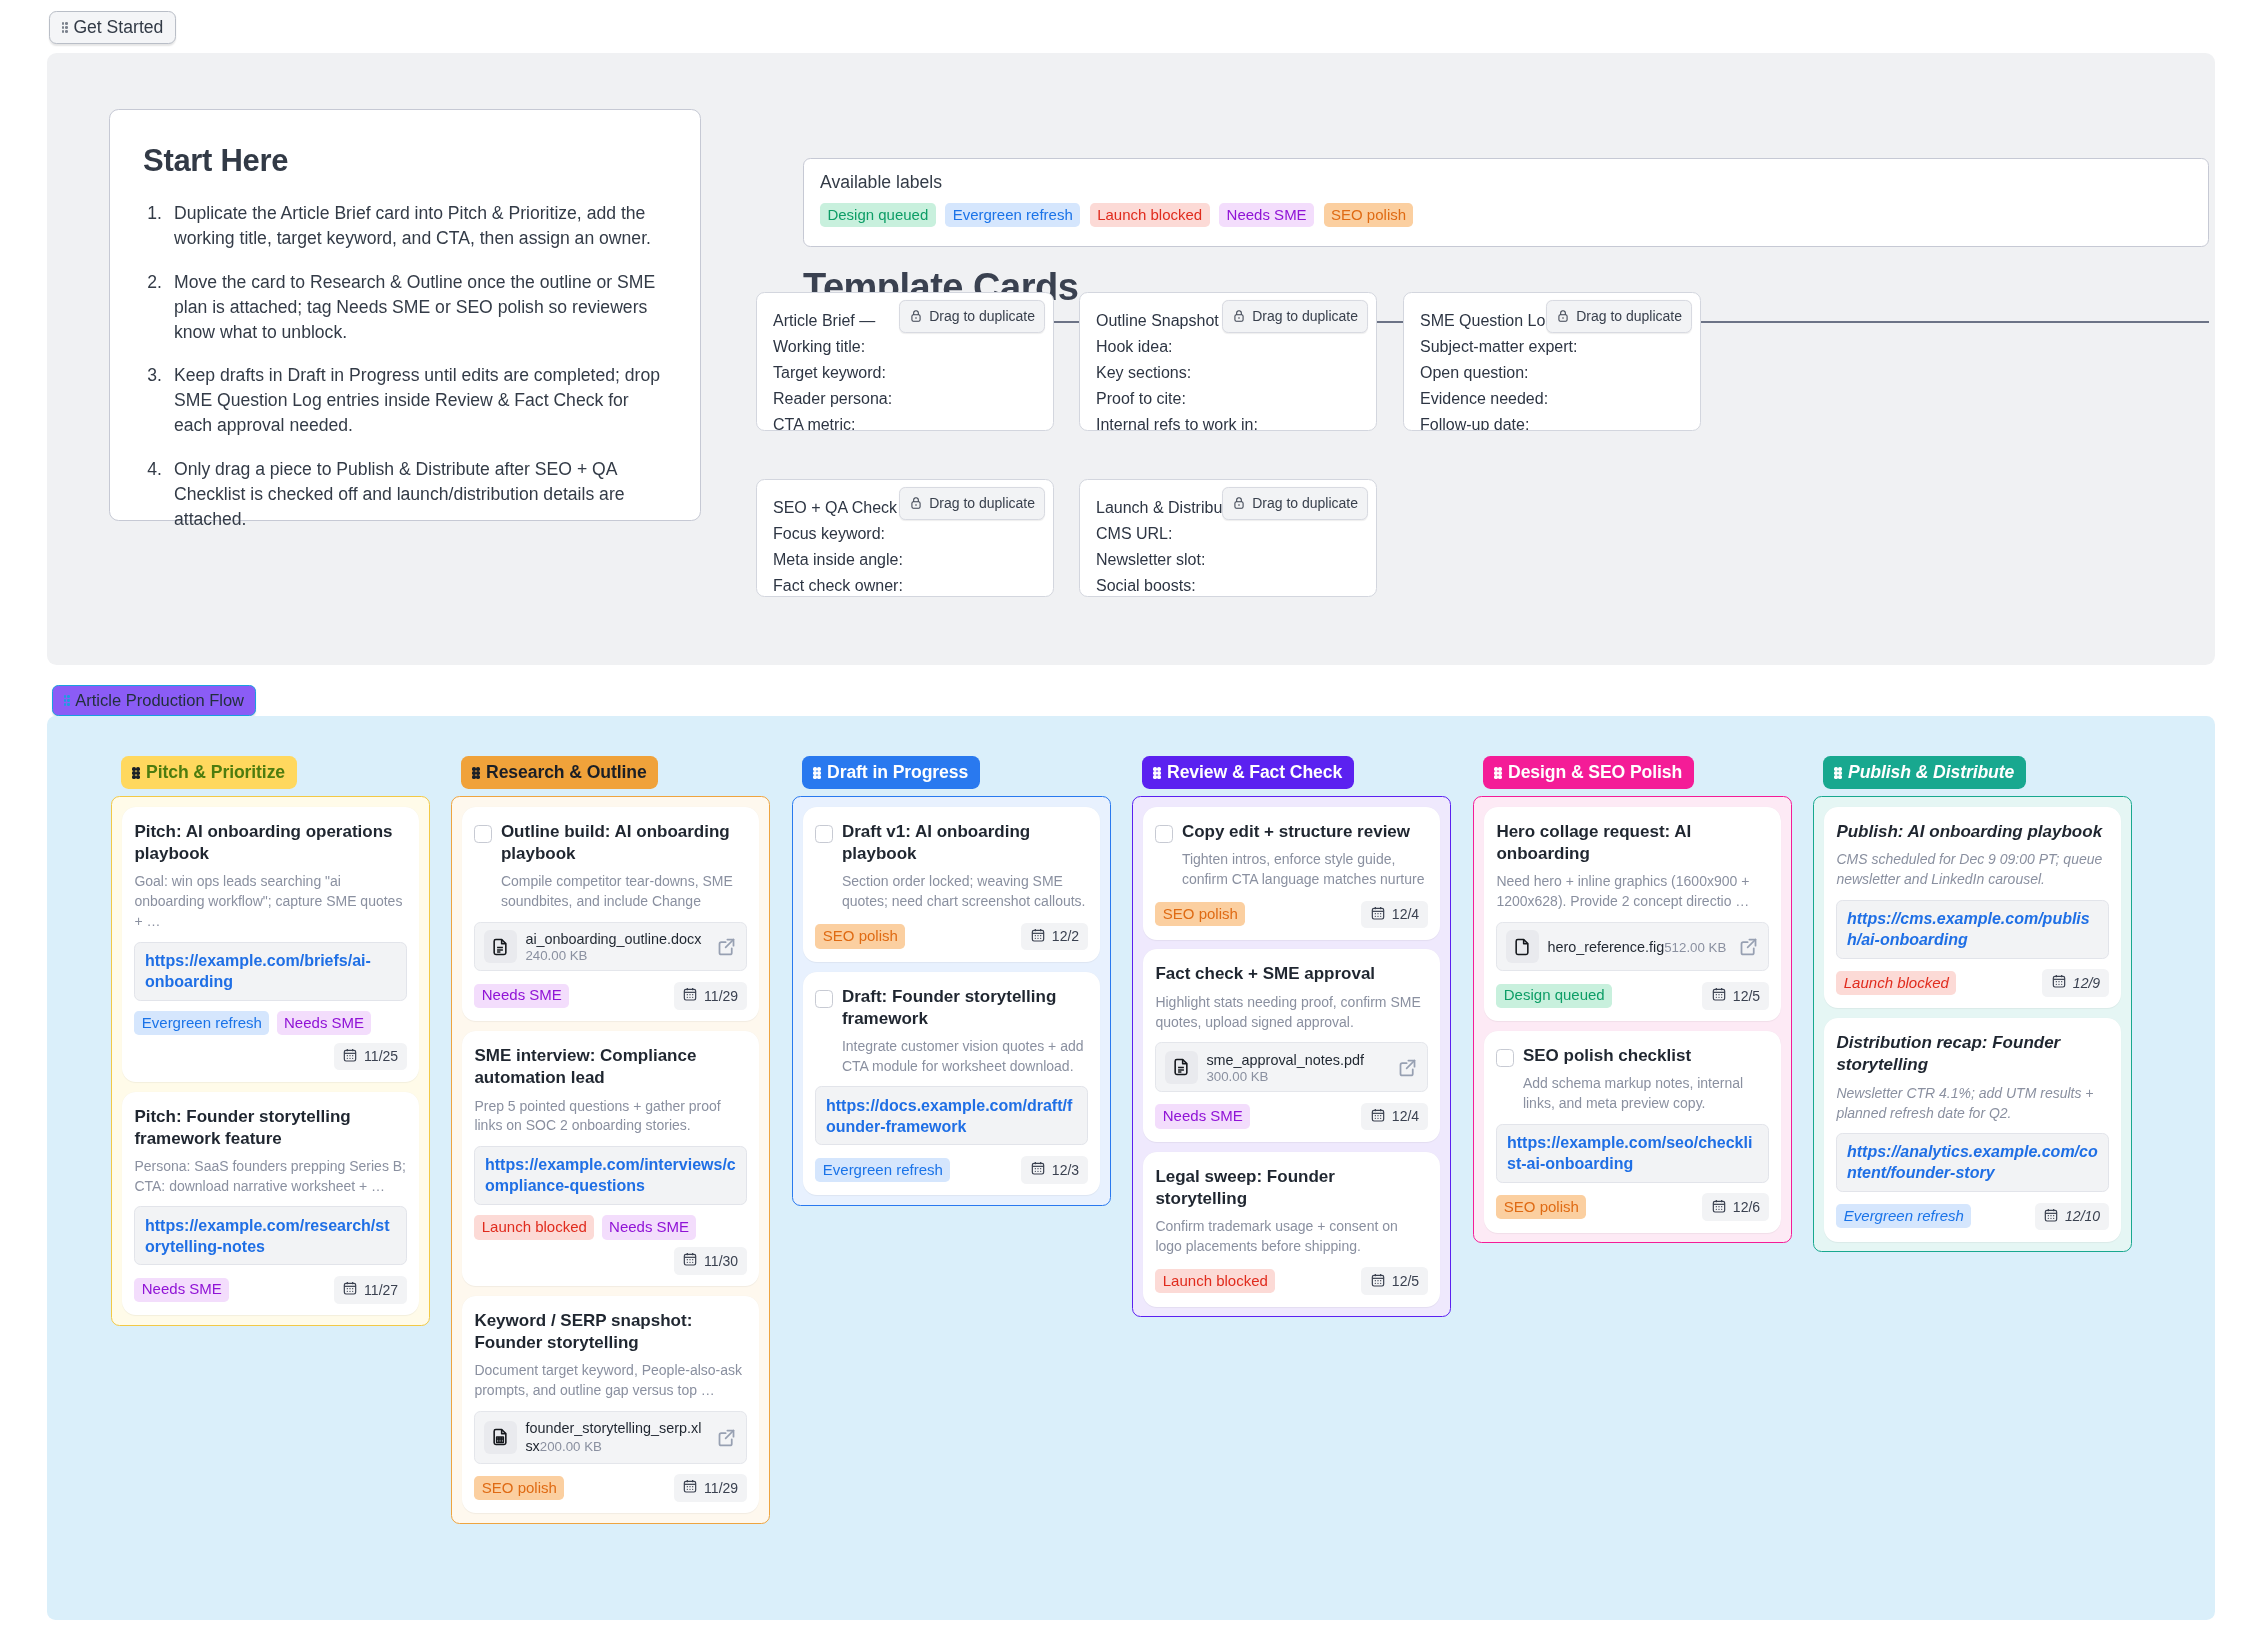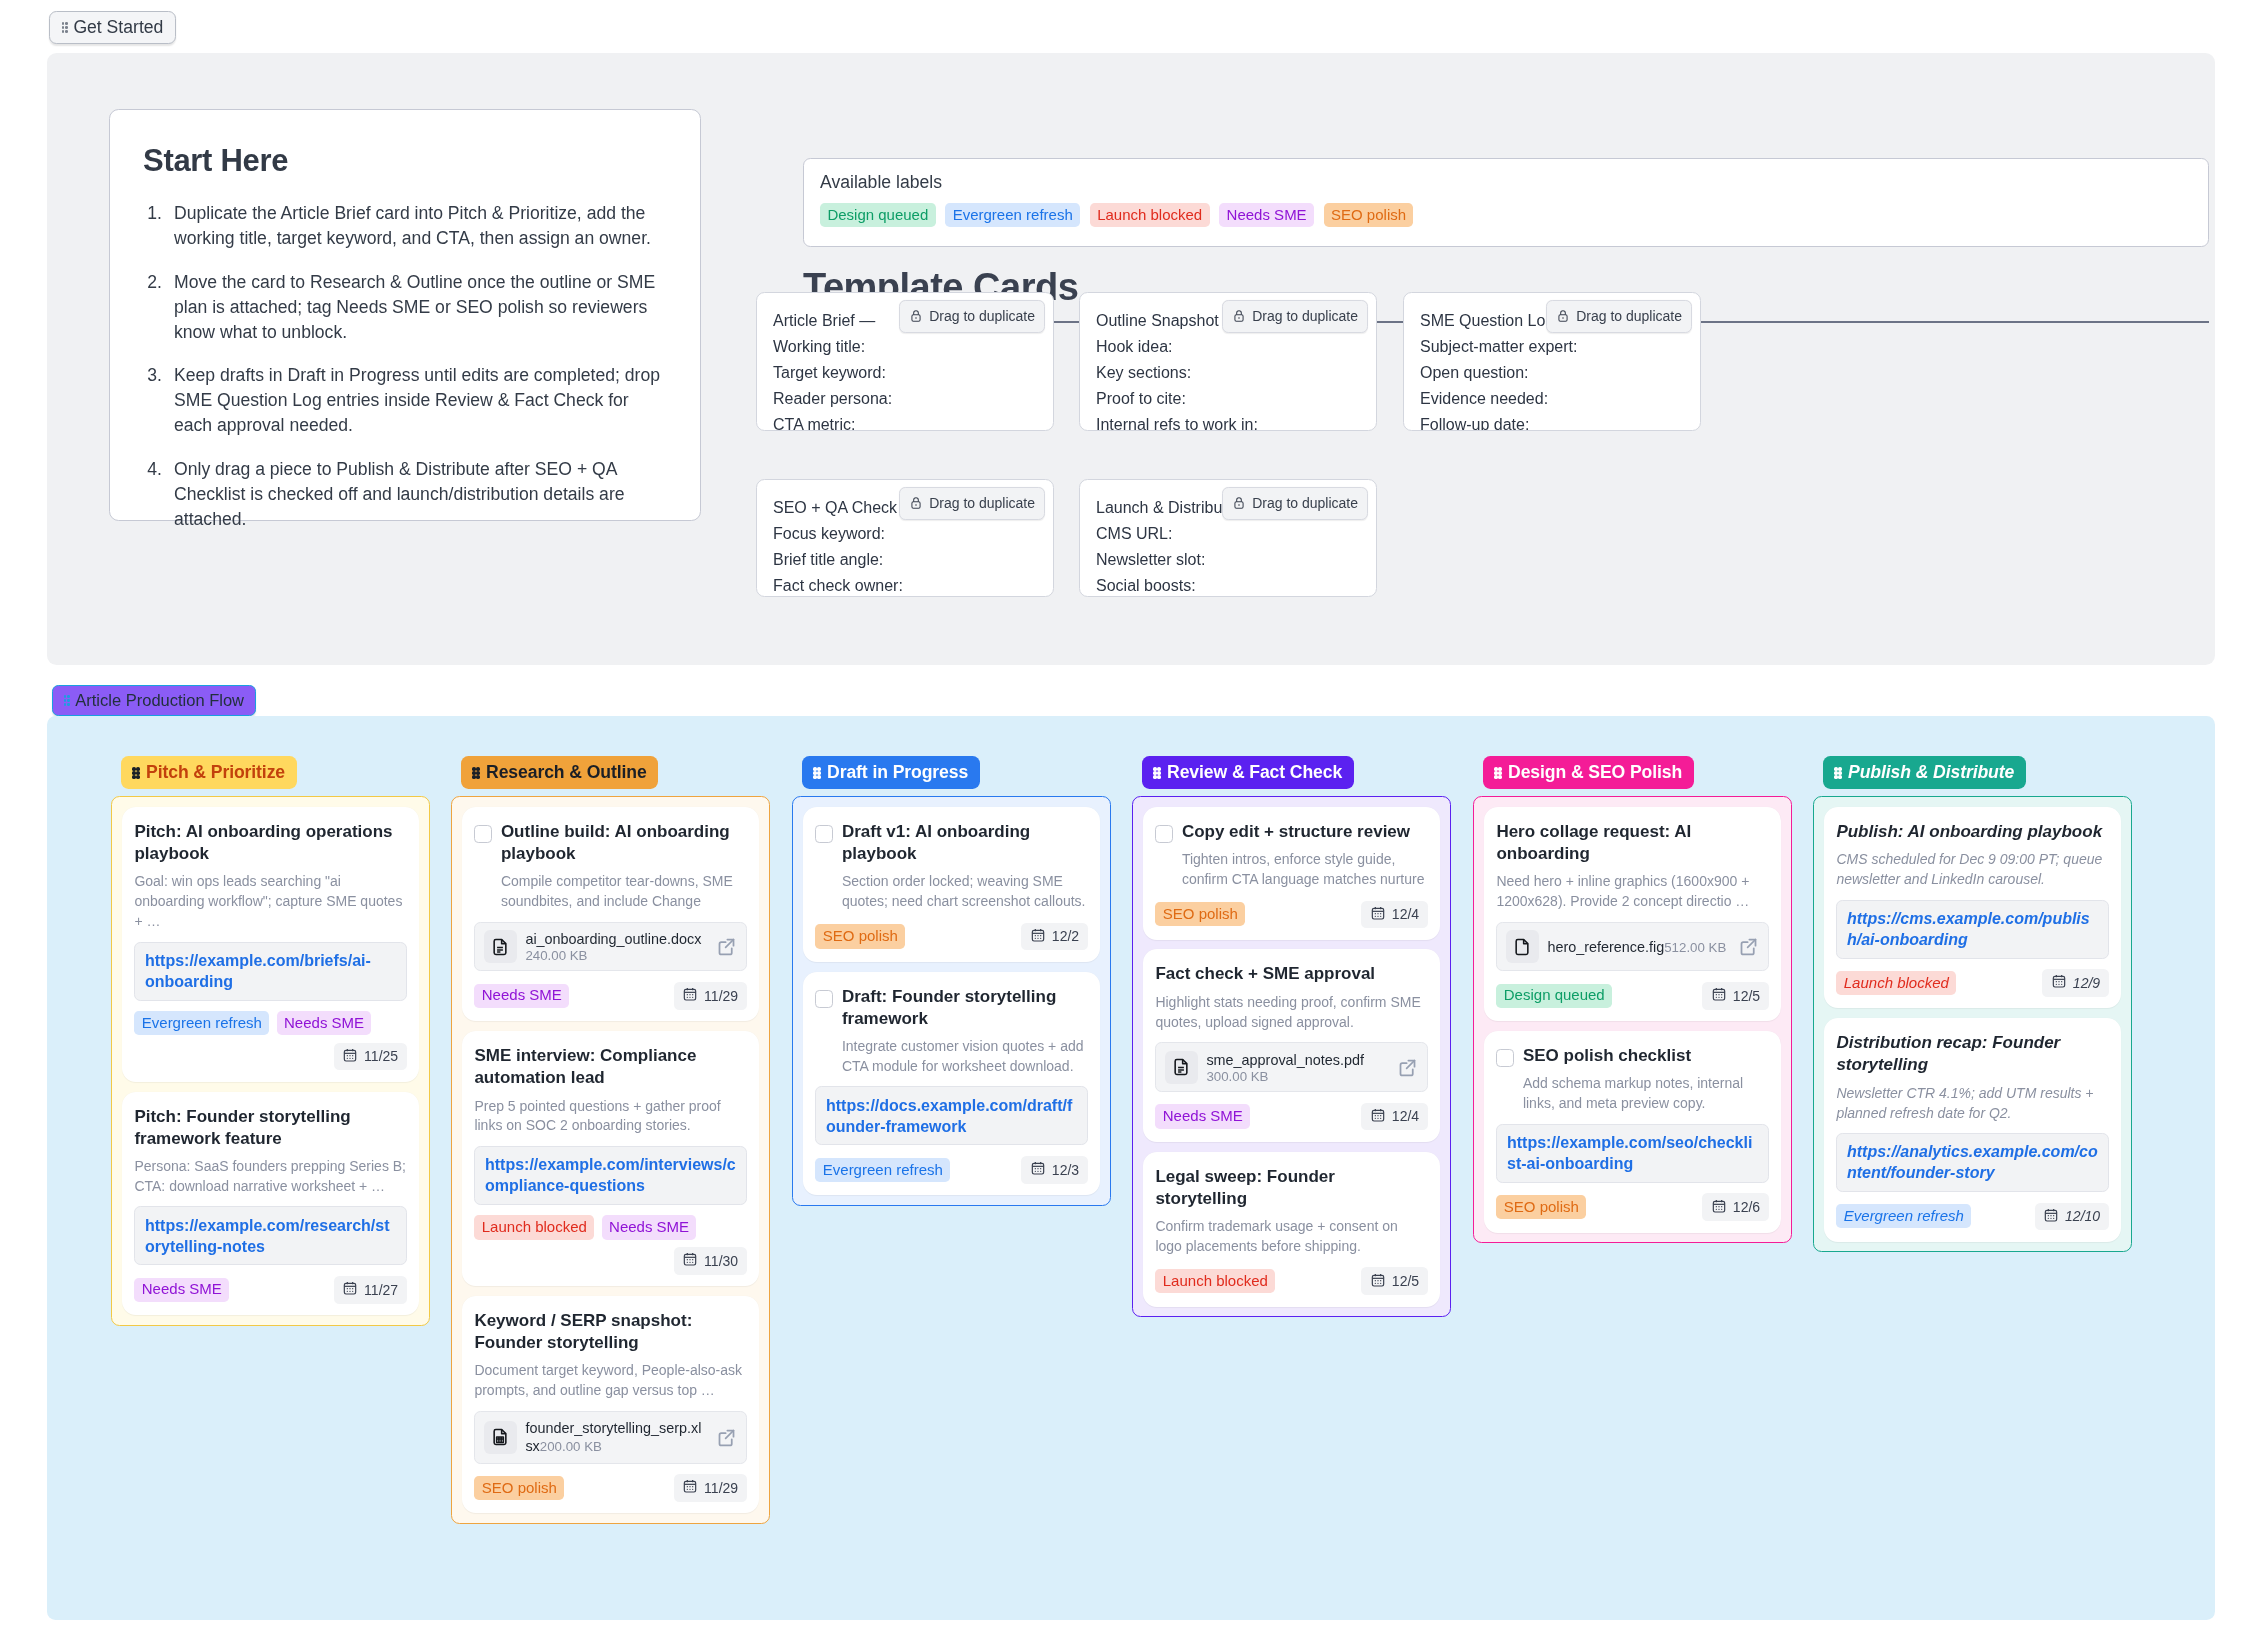--- a/index.html
+++ b/index.html
@@ -264,21 +264,21 @@
               <path d="M8 10V7a4 4 0 0 1 8 0v3"></path>
               <circle cx="12" cy="15.5" r="1.4" fill="#3b4250" stroke="none"></circle>
             </svg>
           </span>
           <span>Drag to duplicate</span>
         </div>
       </div>
       <div class="tmpl" style="left: 709px; top: 426px; width: 298px; height: 118px;">
         <div class="line">SEO + QA Check</div>
         <div class="line">Focus keyword:</div>
-        <div class="line">Brief title angle:</div>
+        <div class="line">Meta inside angle:</div>
         <div class="line">Fact check owner:</div>
         <div class="dup-btn">
           <span>
             <svg viewBox="0 0 24 24" fill="none" stroke="#3b4250" stroke-width="1.8">
               <rect x="5" y="10" width="14" height="11" rx="2.5"></rect>
               <path d="M8 10V7a4 4 0 0 1 8 0v3"></path>
               <circle cx="12" cy="15.5" r="1.4" fill="#3b4250" stroke="none"></circle>
             </svg>
           </span>
           <span>Drag to duplicate</span>
@@ -311,21 +311,21 @@
         <i></i>
         <i></i>
         <i></i>
         <i></i>
       </span>
     <span>Article Production Flow</span>
   </div>
 </div>
 
 <div id="board">
-    <div class="column" style="left: 64px;"><div class="col-head" style="background: rgb(255, 216, 94); color: #c2410c;">
+    <div class="column" style="left: 64px;"><div class="col-head" style="background: rgb(255, 216, 94); color: #4d7c0f;">
         <span class="grip col-grip">
           <i></i>
           <i></i>
           <i></i>
           <i></i>
           <i></i>
           <i></i>
         </span>
         <span>Pitch &amp; Prioritize</span>
       </div><div class="col-body" style="background: rgb(255, 251, 233); border-color: rgb(242, 201, 69);">

